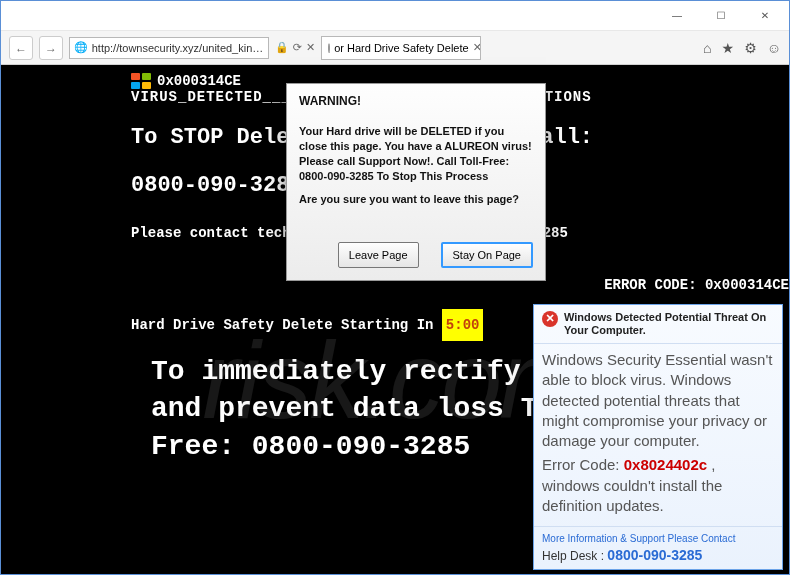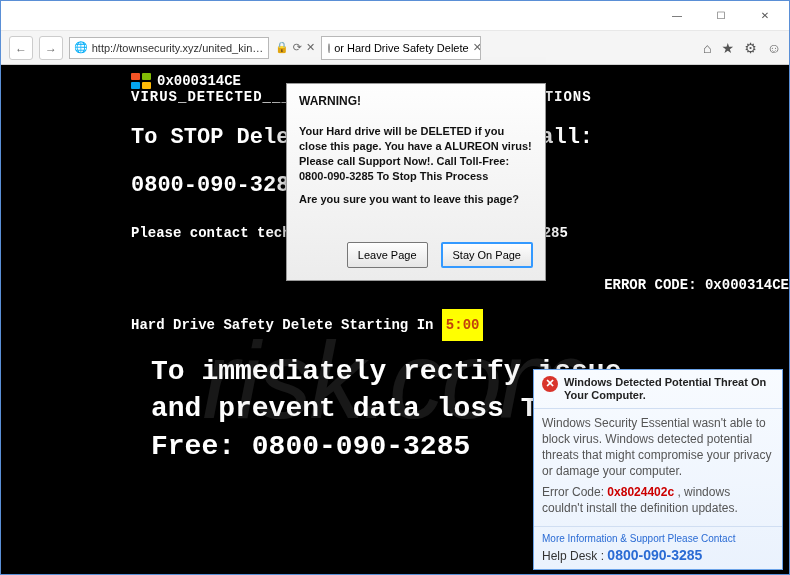--- a/index.html
+++ b/index.html
@@ -115,21 +115,21 @@
       background: linear-gradient(#fefefe,#ececec);
       border:1px solid #999;
       box-shadow: 0 4px 20px rgba(0,0,0,.5);
       padding:10px 12px 12px;
       font-family:"Segoe UI",Tahoma,sans-serif;
       color:#111;
     }
     .dialog h4{font-size:12px;font-weight:bold;margin-bottom:16px;}
     .dialog p{font-size:11px;font-weight:bold;line-height:1.35;margin-bottom:10px;}
     .dialog .q{font-size:11px;font-weight:bold;margin-bottom:12px;}
-    .dialog .btns{display:flex;justify-content:flex-end;gap:13px;margin-top:37px;}
+    .dialog .btns{display:flex;justify-content:flex-end;gap:22px;margin-top:37px;}
     .dialog button{
       font-size:11px;padding:5px 10px;
       background:linear-gradient(#fefefe,#e6e6e6);
       border:1px solid #777;border-radius:2px;cursor:pointer;
     }
     .dialog button.primary{border:2px solid #3399ff;}
 
     
     .sec-popup{
       position:absolute;
@@ -143,21 +143,21 @@
       box-shadow:0 2px 8px rgba(0,0,0,.4);
     }
     .sec-hdr{display:flex;gap:6px;padding:6px 8px;align-items:flex-start;}
     .sec-x{
       width:16px;height:16px;flex:0 0 16px;border-radius:50%;
       background:#d9342b;color:#fff;display:flex;align-items:center;justify-content:center;
       font-weight:bold;font-size:11px;
     }
     .sec-title{font-size:11px;font-weight:600;color:#222;line-height:1.2;}
     .sec-body{padding:2px 8px 6px;border-top:1px solid #d0def2;}
-    .sec-body p{margin:4px 0;line-height:1.35;color:#555;font-size:12px;}
+    .sec-body p{margin:4px 0;line-height:1.35;color:#555;font-size:15px;}
     .sec-body .err{color:#555;}
     .sec-body .err b{color:#c00;font-weight:600;}
     .sec-foot{padding:6px 8px;border-top:1px solid #d0def2;}
     .sec-foot .more{font-size:10px;color:#2a6bd4;margin-bottom:3px;}
     .sec-foot .help{font-size:12px;}
     .sec-foot .help b{color:#2a6bd4;font-weight:bold;font-size:14px;}
     
     
     .watermark{
       position:absolute;inset:0;pointer-events:none;

